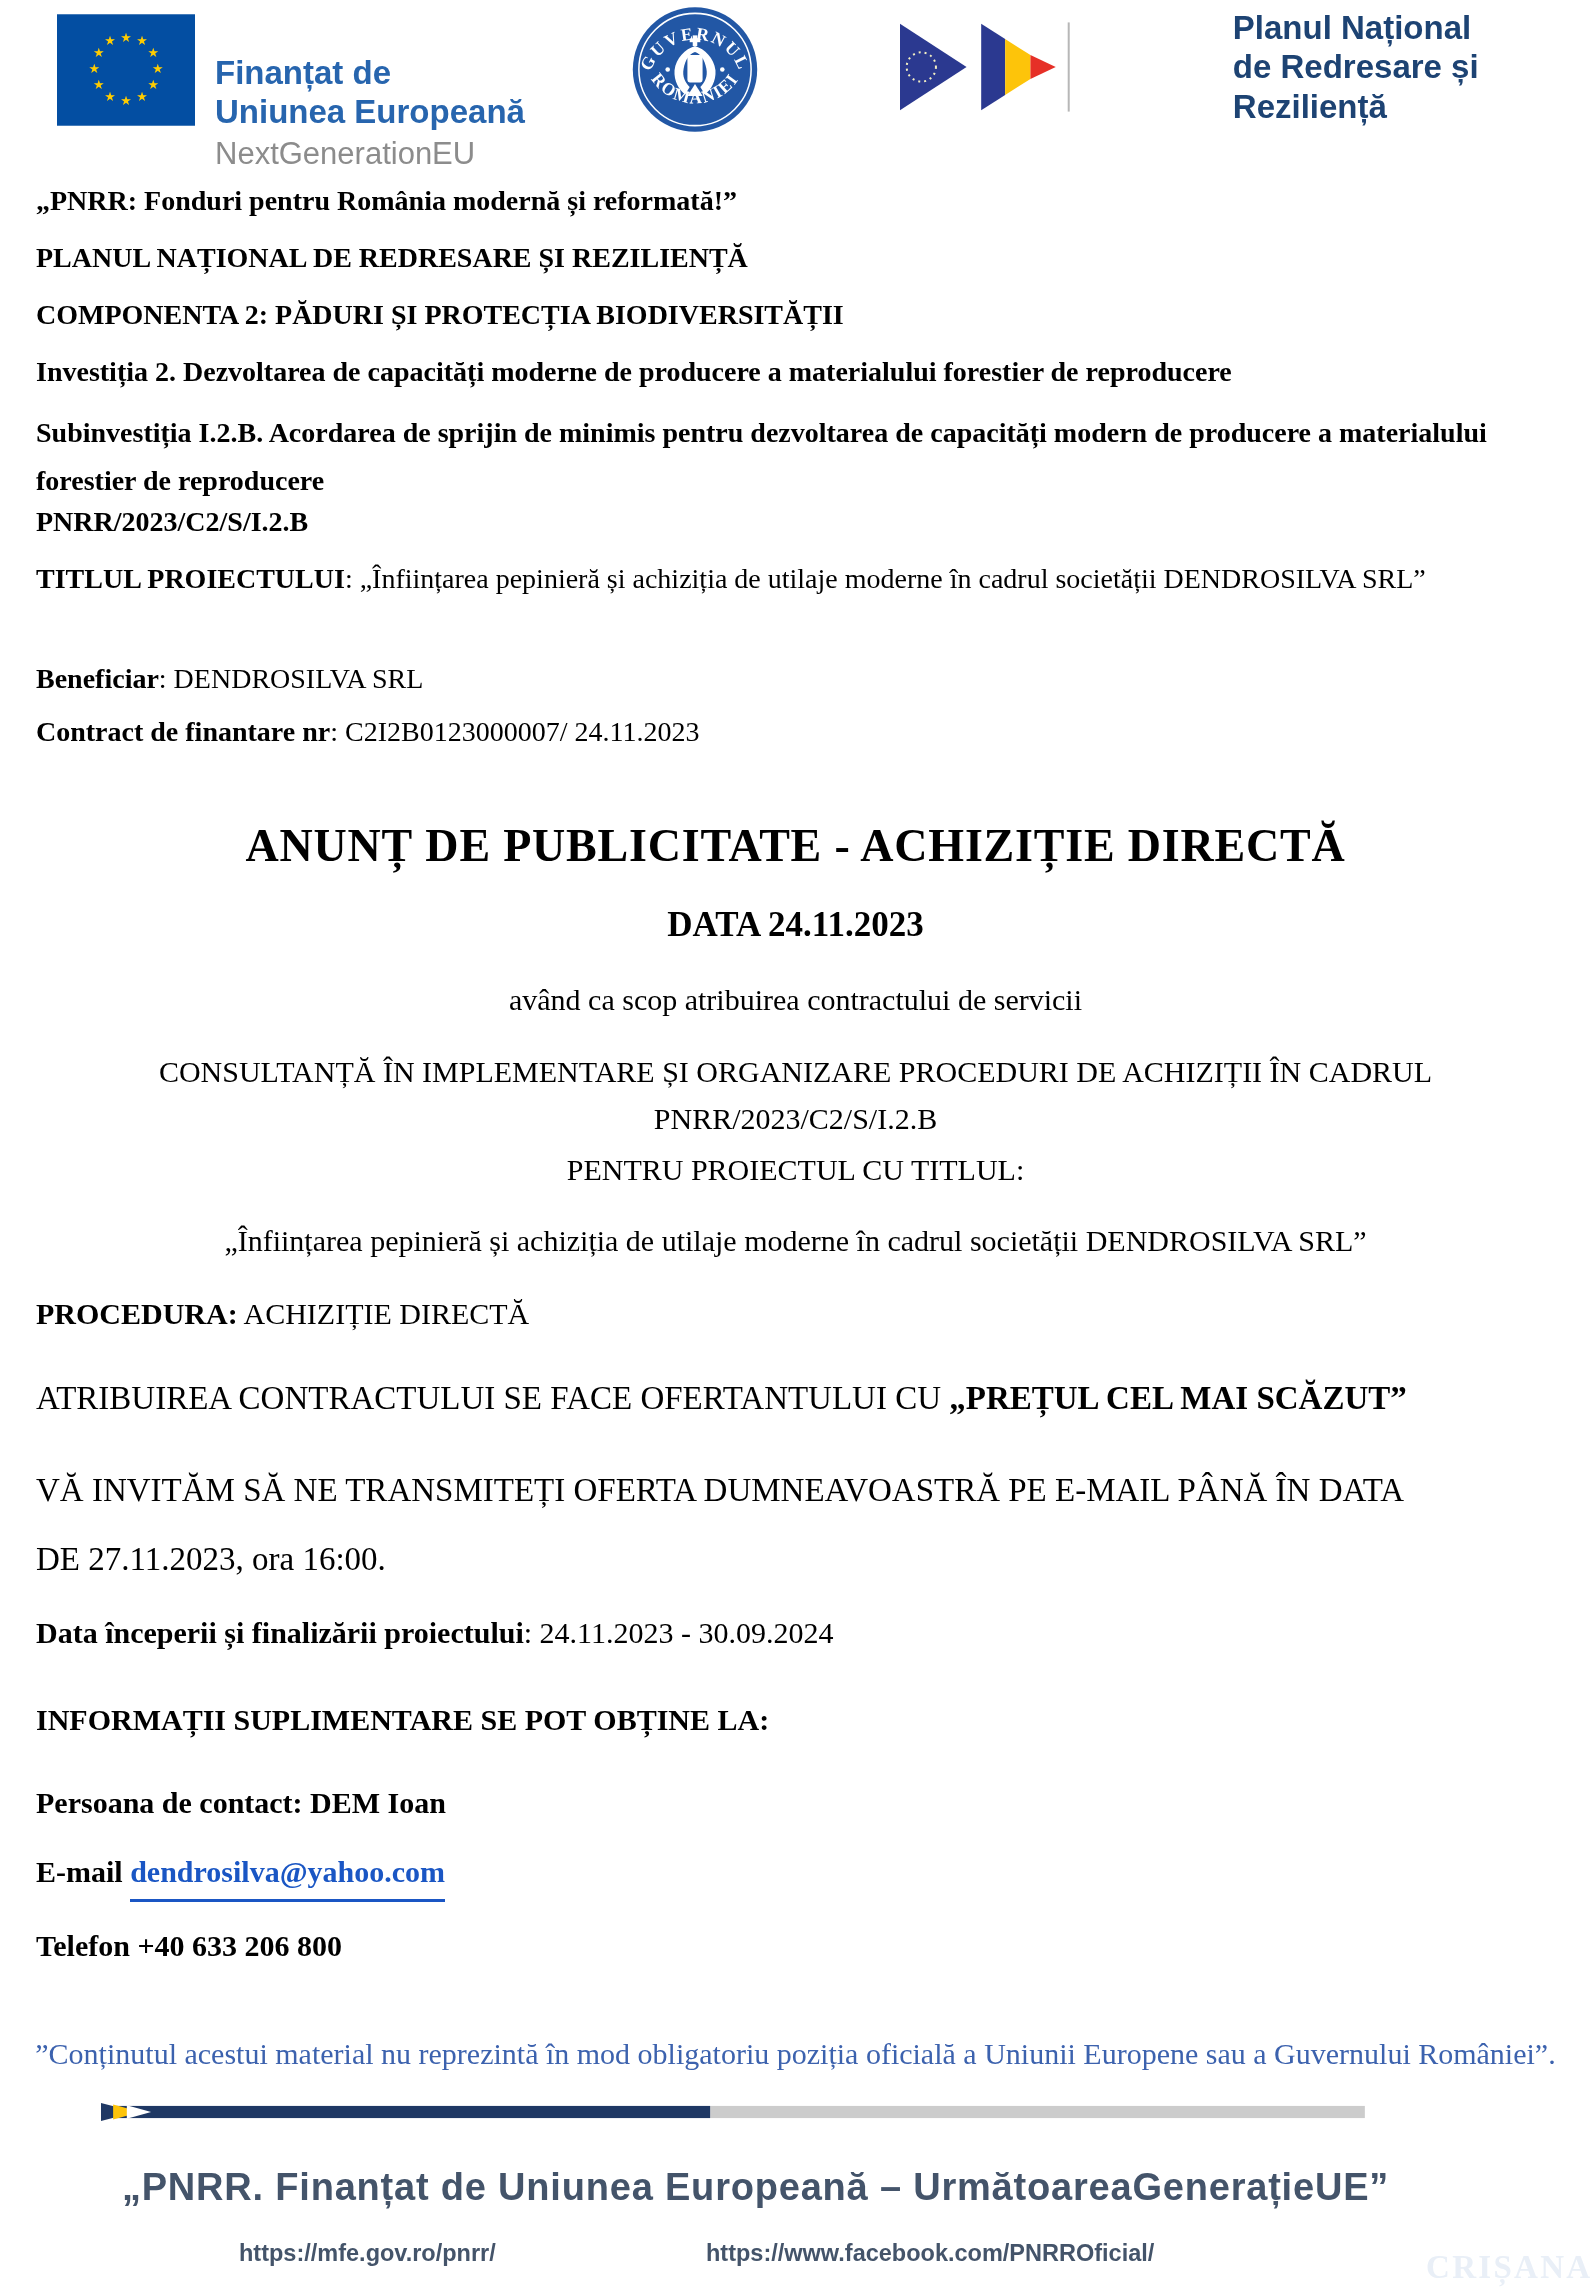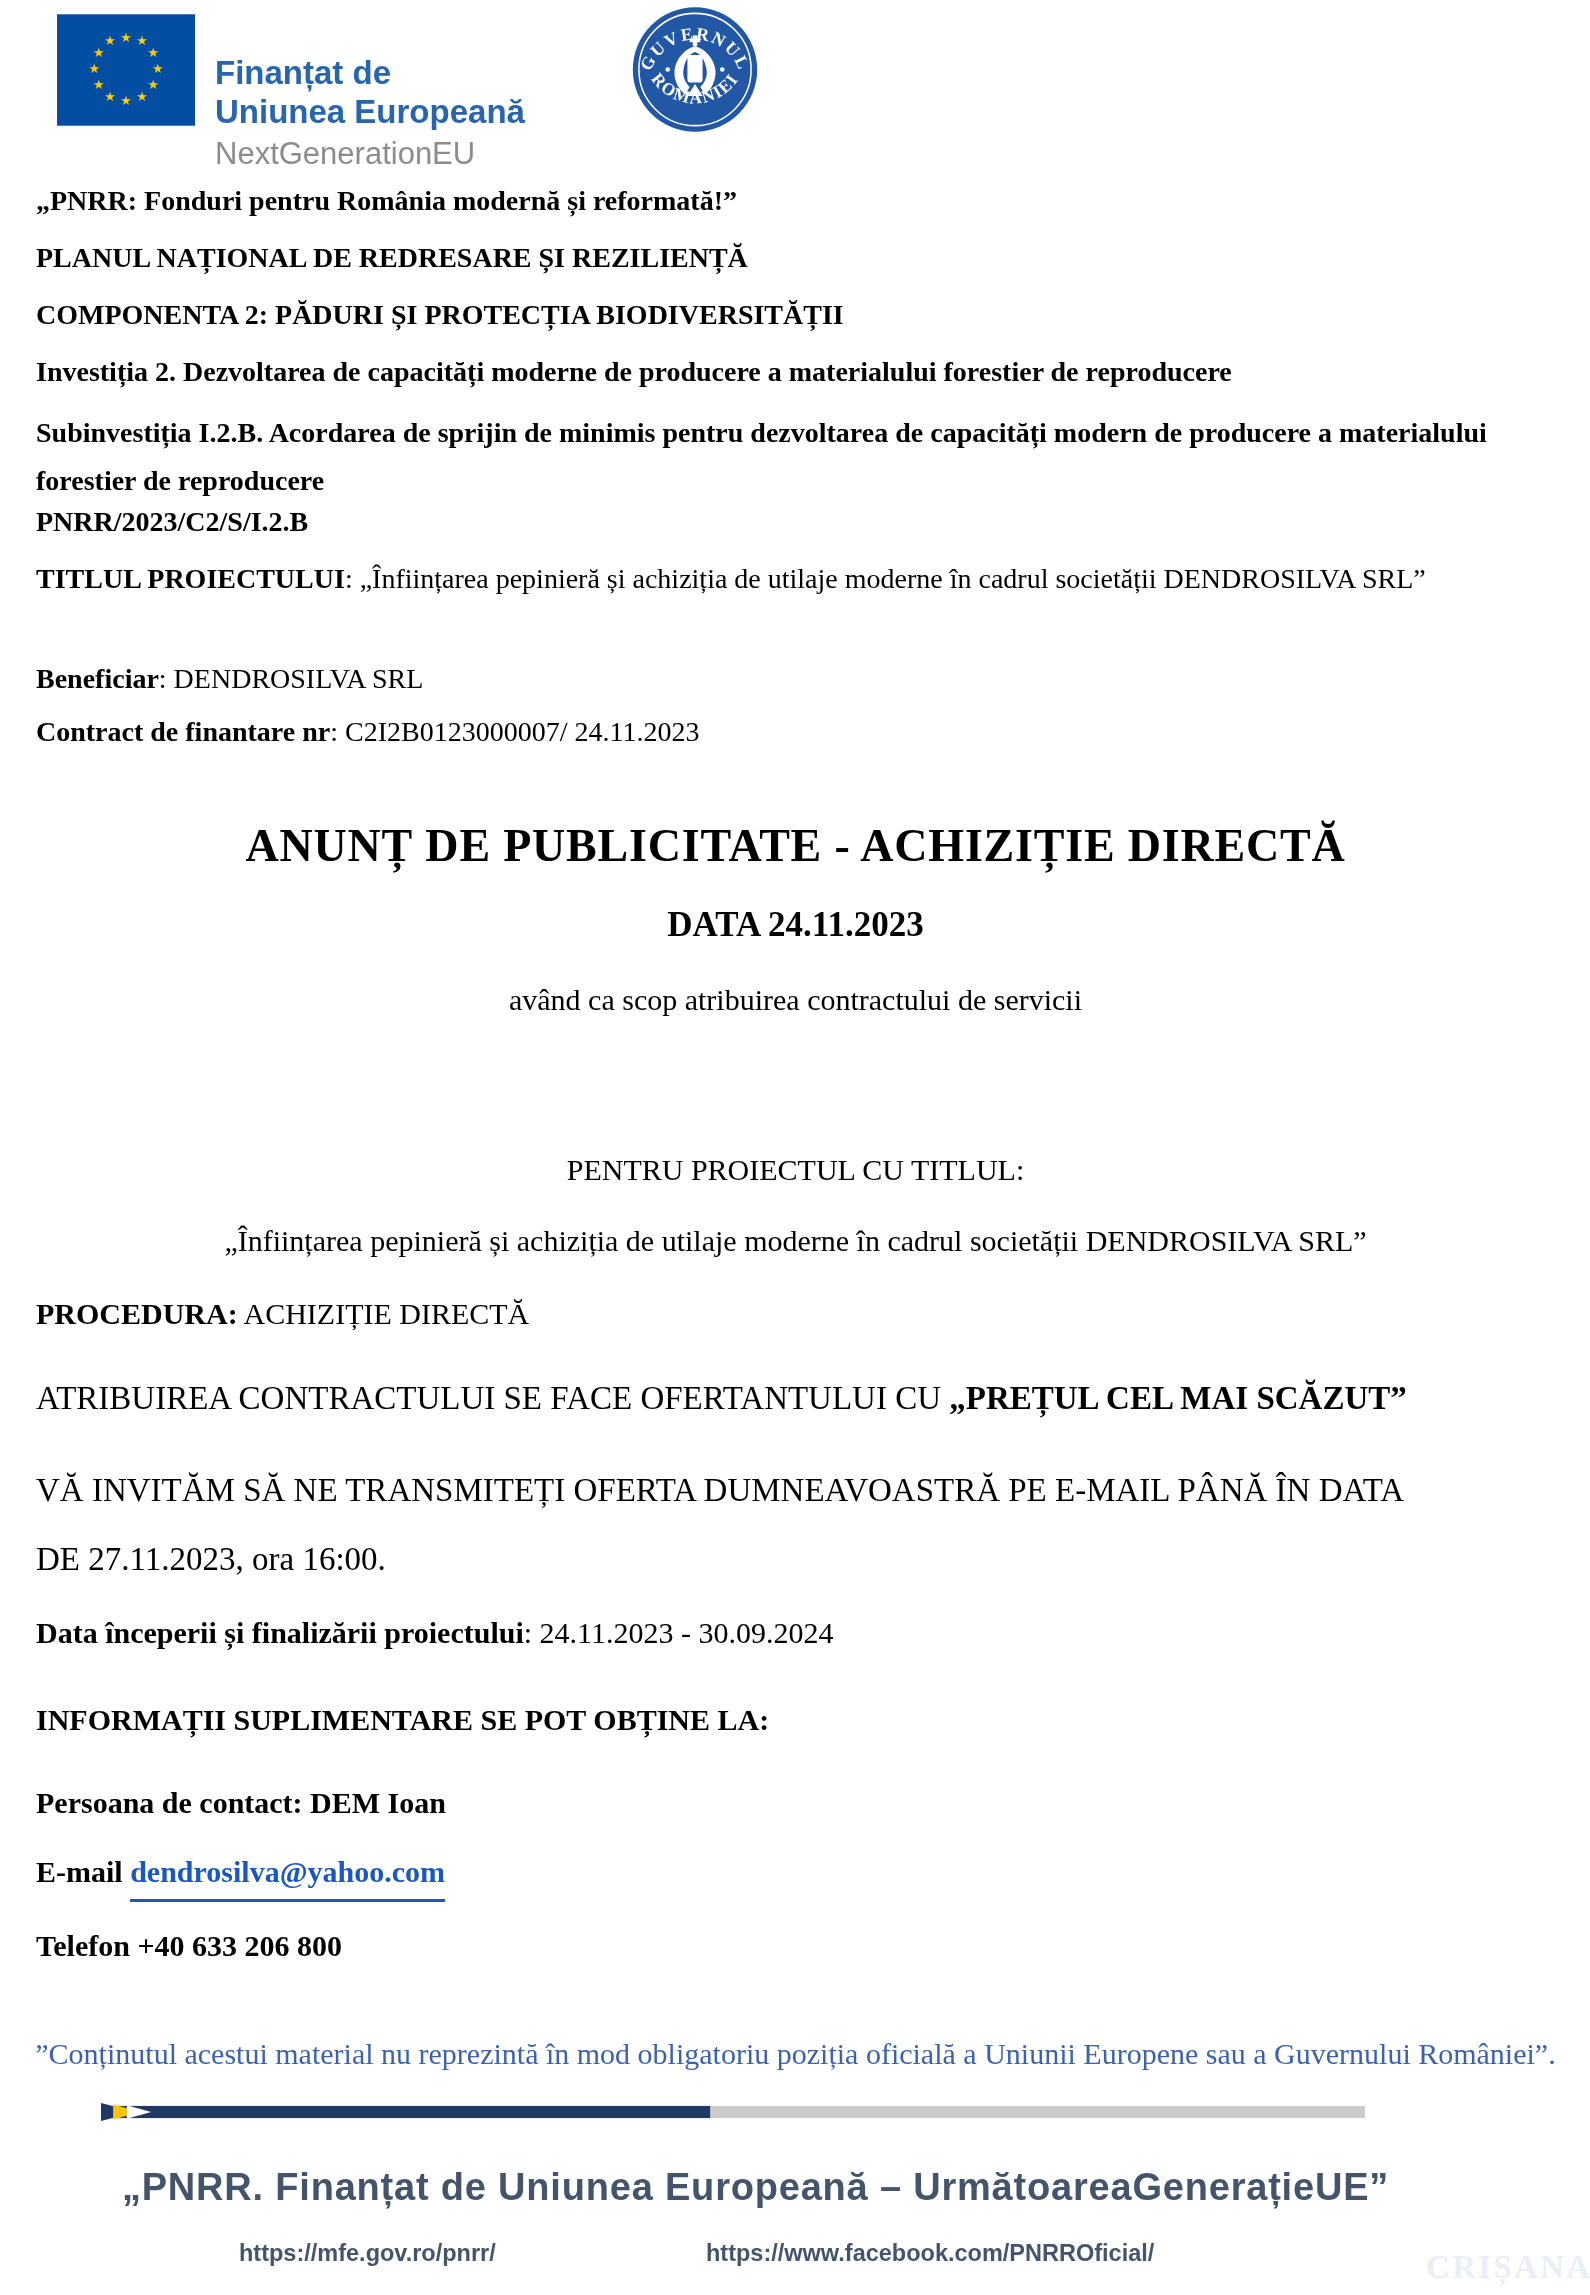--- a/index.html
+++ b/index.html
@@ -91,20 +91,34 @@
         <g fill="#ffffff">
           <rect x="80" y="44" width="6" height="14"></rect>
           <rect x="76" y="48" width="14" height="5"></rect>
           <path d="M83 58 C 70 62, 58 74, 56 90 C 55 104, 62 116, 70 122 L 76 112 C 70 106, 66 98, 68 88 C 70 76, 76 68, 83 66 C 90 68, 96 76, 98 88 C 100 98, 96 106, 90 112 L 96 122 C 104 116, 111 104, 110 90 C 108 74, 96 62, 83 58 Z"></path>
           <rect x="73" y="70" width="20" height="36" rx="3"></rect>
           <path d="M83 108 L 73 124 L 93 124 Z"></path>
         </g>
       </svg>
     </div>
 
+    <div class="pnrr-logo">
+      <svg width="361" height="108" viewBox="0 0 475 142">
+        <polygon points="0,6 0,136 100,71" fill="#2b3990"></polygon>
+        <circle cx="32" cy="71" r="22" fill="none" stroke="#f3efc2" stroke-width="3" stroke-dasharray="3 6"></circle>
+        <polygon points="122,6 122,136 158,113 158,29" fill="#2b3990"></polygon>
+        <polygon points="158,29 158,113 196,89 196,53" fill="#fdc40a"></polygon>
+        <polygon points="196,53 196,89 234,71" fill="#e63027"></polygon>
+        <rect x="252" y="4" width="3" height="134" fill="#b7b7b7"></rect>
+      </svg>
+      <div class="pnrr-text">
+        <div>Planul Național</div>
+        <div>de Redresare și Reziliență</div>
+      </div>
+    </div>
   </div>
 
   <div class="abs l intro" style="top:177px;">„PNRR: Fonduri pentru România modernă și reformată!”</div>
   <div class="abs l intro" style="top:234px;">PLANUL NAȚIONAL DE REDRESARE ȘI REZILIENȚĂ</div>
   <div class="abs l intro" style="top:291px;">COMPONENTA 2: PĂDURI ȘI PROTECȚIA BIODIVERSITĂȚII</div>
   <div class="abs l intro" style="top:348px;">Investiția 2. Dezvoltarea de capacități moderne de producere a materialului forestier de reproducere</div>
   <div class="abs l intro" style="top:409px;line-height:1.72;">Subinvestiția I.2.B. Acordarea de sprijin de minimis pentru dezvoltarea de capacități modern de producere a materialului forestier de reproducere</div>
   <div class="abs l intro" style="top:498px;">PNRR/2023/C2/S/I.2.B</div>
   <div class="abs l intro" style="top:554px;line-height:1.75;">
     <span class="b">TITLUL PROIECTULUI</span><span class="val">: „Înființarea pepinieră și achiziția de utilaje moderne în cadrul societății DENDROSILVA SRL”</span>
@@ -112,20 +126,21 @@
   <div class="abs l intro" style="top:655px;">
     <span class="b">Beneficiar</span><span class="val">: DENDROSILVA SRL</span>
   </div>
   <div class="abs l intro" style="top:708px;">
     <span class="b">Contract de finantare nr</span><span class="val">: C2I2B0123000007/ 24.11.2023</span>
   </div>
 
   <div class="abs c big-title" style="top:819px;">ANUNȚ DE PUBLICITATE -  ACHIZIȚIE DIRECTĂ</div>
   <div class="abs c date-title" style="top:905px;">DATA 24.11.2023</div>
   <div class="abs c mid" style="top:983px;">având ca scop atribuirea contractului de servicii</div>
+  <div class="abs c mid" style="top:1049px;line-height:1.55;padding:0 87px;">CONSULTANȚĂ ÎN IMPLEMENTARE ȘI ORGANIZARE PROCEDURI DE ACHIZIȚII ÎN CADRUL PNRR/2023/C2/S/I.2.B</div>
   <div class="abs c mid" style="top:1153px;">PENTRU PROIECTUL CU TITLUL:</div>
   <div class="abs c mid" style="top:1224px;">„Înființarea pepinieră și achiziția de utilaje moderne în cadrul societății DENDROSILVA SRL”</div>
 
   <div class="abs l mid" style="top:1297px;">
     <span class="b">PROCEDURA:</span><span> ACHIZIȚIE DIRECTĂ</span>
   </div>
 
   <div class="abs l wide" style="top:1380px;">
     <span>ATRIBUIREA CONTRACTULUI SE FACE OFERTANTULUI CU </span><span class="b">„PREȚUL CEL MAI SCĂZUT”</span>
   </div>

